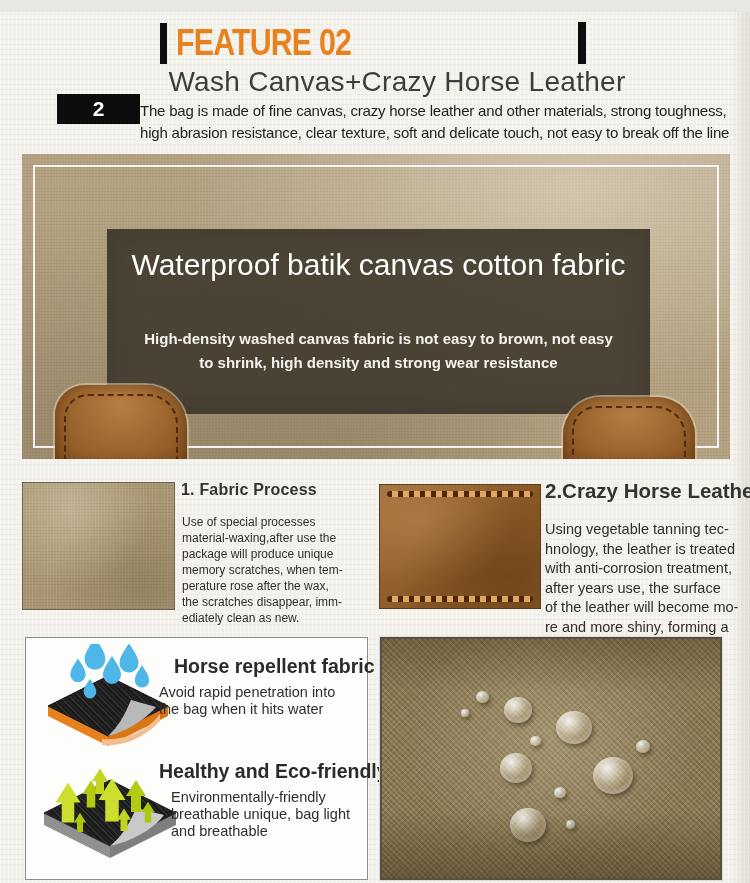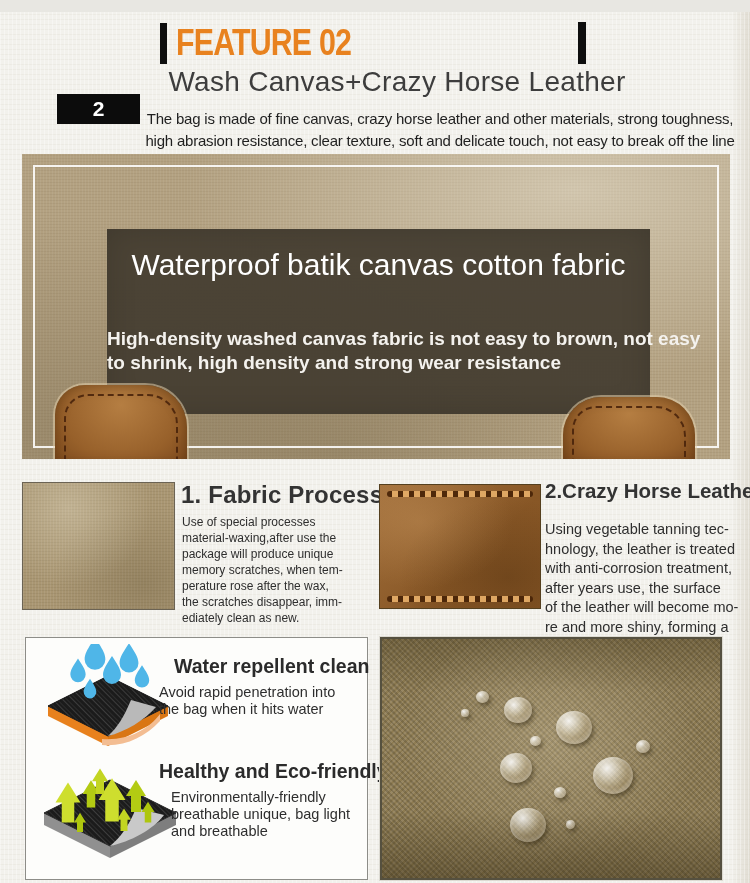--- a/index.html
+++ b/index.html
@@ -29,23 +29,23 @@
     position:absolute; left:0; top:54px; width:750px; padding-left:44px;
     text-align:center; font-size:28px; font-weight:400; color:#3d3d3d;
     letter-spacing:0.3px; white-space:nowrap;
   }
   .number-badge {
     position:absolute; left:57px; top:82px; width:83px; height:30px;
     background:#0c0c0c; color:#ffffff; font-size:21px; font-weight:700;
     text-align:center; line-height:30px;
   }
   .header-desc {
-    position:absolute; left:140px; top:96px; width:600px;
+    position:absolute; left:140px; top:88px; width:600px;
     font-size:15px; line-height:22px; letter-spacing:-0.2px;
-    color:#1f1f1f; text-align:center; white-space:pre;
+    color:#1f1f1f; text-align:left; white-space:pre;
   }
 
   
   .hero {
     position:absolute; left:22px; top:142px; width:708px; height:305px;
     background-color:#b3a181;
     background-image:
       radial-gradient(ellipse at 78% 12%, rgba(255,252,240,0.40), transparent 50%),
       radial-gradient(ellipse at 8% 90%, rgba(95,80,52,0.30), transparent 55%),
       radial-gradient(ellipse at 45% 100%, rgba(110,95,65,0.25), transparent 50%),
@@ -62,21 +62,21 @@
     background:rgba(70,62,50,0.95);
     box-shadow:inset 0 0 30px rgba(0,0,0,0.15);
   }
   .overlay-title {
     position:absolute; left:0; top:19px; width:100%;
     text-align:center; color:#ffffff; font-size:30px; font-weight:400;
     white-space:nowrap;
   }
   .overlay-body {
     position:absolute; left:0; top:98px; width:100%;
-    color:#f4f2ee; font-size:19px; font-weight:700;
+    text-align:center; color:#f4f2ee; font-size:15px; font-weight:700;
     line-height:24px; white-space:pre;
   }
   .leather-tab {
     position:absolute;
     background:radial-gradient(ellipse at 50% 25%, #b57e42, #97602a 65%, #7d4a1d);
     box-shadow:0 0 0 2px rgba(228,208,172,0.55), inset 0 0 14px rgba(60,30,5,0.45);
   }
   .tab-left  { left:33px;  top:231px; width:132px; height:80px; border-radius:30px 42px 0 0; }
   .tab-right { left:541px; top:243px; width:132px; height:68px; border-radius:38px 38px 0 0; }
   .tab-stitch {
@@ -110,21 +110,21 @@
   }
   .stitch-row {
     position:absolute; left:7px; right:7px; height:6px; border-radius:3px;
     background:repeating-linear-gradient(90deg, #4a2508 0 5px, #e3ab66 5px 11px);
     opacity:0.95;
   }
   .stitch-top { top:6px; } .stitch-bottom { bottom:6px; }
 
   .col-heading-left {
     position:absolute; left:181px; top:469px;
-    font-size:24px; color:#333; white-space:nowrap; letter-spacing:0.2px;
+    font-size:16px; color:#333; white-space:nowrap; letter-spacing:0.2px;
   }
   .col-body-left {
     position:absolute; left:182px; top:502px;
     font-size:12px; line-height:16px; color:#2e2e2e; white-space:pre;
   }
   .col-heading-right {
     position:absolute; left:545px; top:467px;
     font-size:20.5px; color:#333; white-space:nowrap;
   }
   .col-body-right {
@@ -253,21 +253,21 @@
       <path d="M70,95 C96,97 117,85 128,70 L128,77 C113,93 93,103 70,101 Z" fill="#f3bd92"></path>
       <g fill="#4fb6e8">
         <path d="M0,-16 C5,-8 9,-3 9,3 A9,9 0 1,1 -9,3 C-9,-3 -5,-8 0,-16 Z" transform="translate(46,28) scale(0.85)"></path>
         <path d="M0,-16 C5,-8 9,-3 9,3 A9,9 0 1,1 -9,3 C-9,-3 -5,-8 0,-16 Z" transform="translate(63,12) scale(1.15)"></path>
         <path d="M0,-16 C5,-8 9,-3 9,3 A9,9 0 1,1 -9,3 C-9,-3 -5,-8 0,-16 Z" transform="translate(80,28)"></path>
         <path d="M0,-16 C5,-8 9,-3 9,3 A9,9 0 1,1 -9,3 C-9,-3 -5,-8 0,-16 Z" transform="translate(97,16) scale(1.05)"></path>
         <path d="M0,-16 C5,-8 9,-3 9,3 A9,9 0 1,1 -9,3 C-9,-3 -5,-8 0,-16 Z" transform="translate(110,34) scale(0.8)"></path>
         <path d="M0,-16 C5,-8 9,-3 9,3 A9,9 0 1,1 -9,3 C-9,-3 -5,-8 0,-16 Z" transform="translate(58,46) scale(0.7)"></path>
       </g>
     </svg>
-    <h4 class="feature-heading water-heading">Water repellent clean</h4>
+    <h4 class="feature-heading water-heading">Horse repellent fabric</h4>
     <p class="feature-body water-body">Avoid rapid penetration into
 the bag when it hits water</p>
 
     <svg class="eco-icon" width="164" height="126" viewBox="0 0 164 126">
       <defs>
         <pattern id="mesh2" width="7" height="7" patternUnits="userSpaceOnUse" patternTransform="rotate(45)">
           <rect width="7" height="7" fill="#1b1b1b"></rect>
           <path d="M0 0H7M0 3.5H7" stroke="#3d3d3d" stroke-width="1"></path>
         </pattern>
       </defs>

